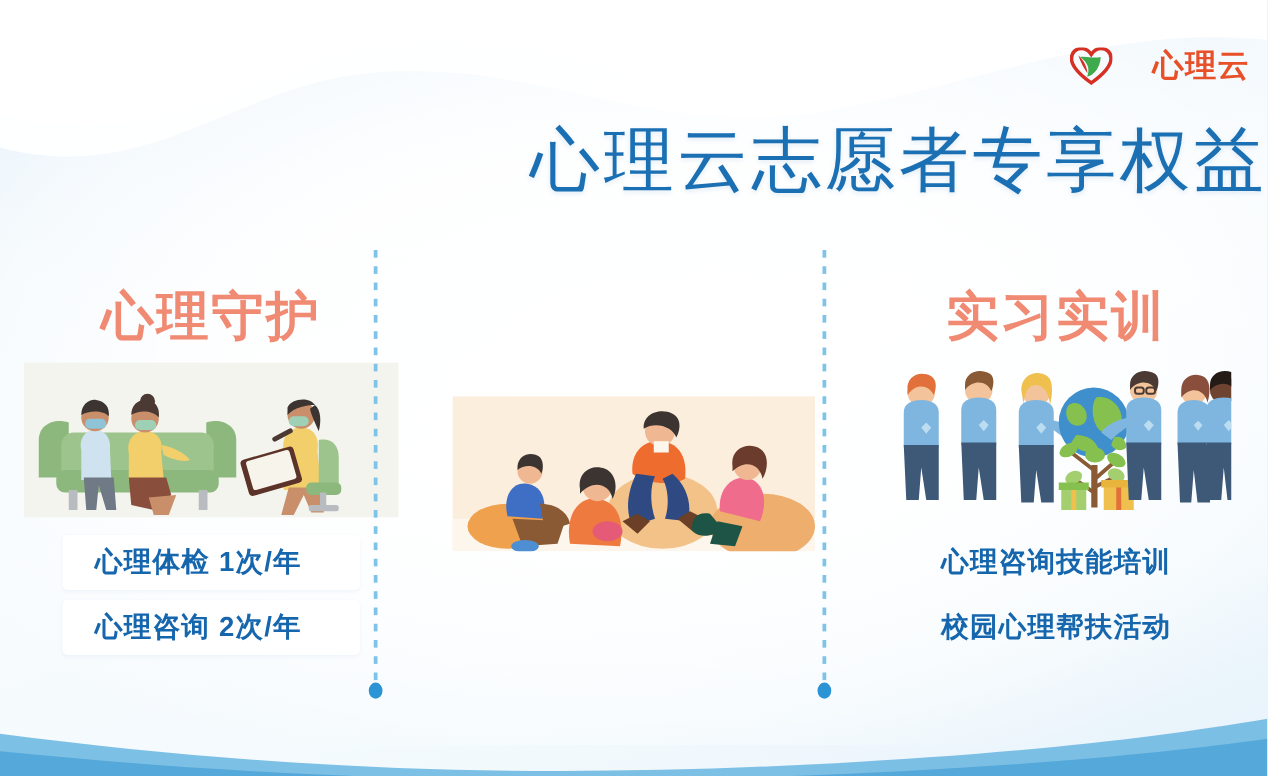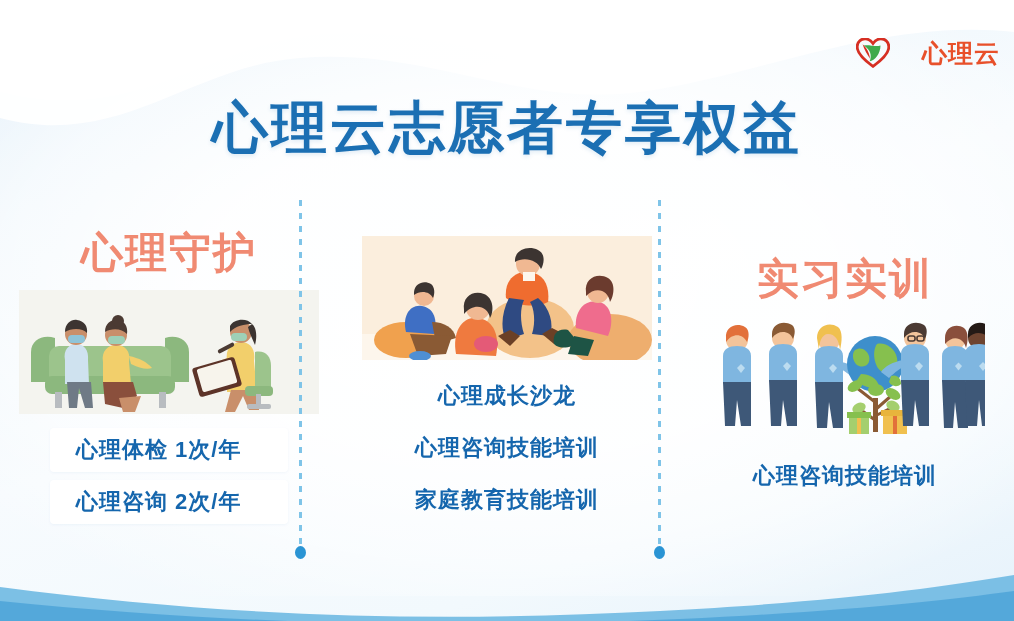--- a/index.html
+++ b/index.html
@@ -67,23 +67,23 @@
     white-space: nowrap;
     margin-left: 26px;
   }
 
   
   #main-title {
     position: absolute;
     left: 0;
     right: 0;
     top: 58px;
-    text-align: center;
+    text-align: right;
     font-size: 56px;
-    font-weight: 700;
+    font-weight: 400;
     color: #1b6fb3;
     letter-spacing: 3px;
     line-height: 1.15;
     text-shadow: 0 2px 4px rgba(27,111,179,0.13);
     white-space: nowrap;
   }
 
   
   #columns {
     position: absolute;
@@ -288,25 +288,20 @@
           <path d="M136,100 L148,110 L158,100 L148,94 Z" fill="#6b4026"></path>
           <path d="M180,98 L192,108 L202,98 L190,92 Z" fill="#6b4026"></path>
 
           <path d="M214,92 C212,74 224,62 238,66 C250,70 252,86 246,100 Z" fill="#ef6c8d"></path>
           <circle cx="236" cy="56" r="11" fill="#f0b892"></circle>
           <path d="M224,56 C222,42 236,36 246,42 C254,47 252,60 248,66 C246,54 234,50 224,60 Z" fill="#6b3b2e"></path>
           <path d="M206,94 C196,92 190,98 192,108 C198,114 210,112 216,106 Z" fill="#1e5445"></path>
           <path d="M212,100 L206,118 L226,120 L232,104 Z" fill="#1e5445"></path>
         </svg>
       </div>
-      <div class="col-items">
-        <div class="pill">心理成长沙龙</div>
-        <div class="pill">心理咨询技能培训</div>
-        <div class="pill">家庭教育技能培训</div>
-      </div>
     </div>
 
     <div class="column col-3">
       <div class="col-heading">实习实训</div>
       <div class="col-art">
         <svg width="280" height="124" viewBox="0 0 280 124">
 
           <g>
             <circle cx="32" cy="24" r="11" fill="#f3c49b"></circle>
             <path d="M21,22 C20,11 31,6 40,11 C45,14 44,22 42,26 C38,18 28,16 21,26 Z" fill="#e2703a"></path>
@@ -376,20 +371,21 @@
             <circle cx="22" cy="24" r="11" fill="#6e4430"></circle>
             <path d="M11,20 C11,10 22,6 31,11 C35,14 34,22 32,26 C29,18 18,16 11,24 Z" fill="#241a16"></path>
             <path d="M8,40 C8,33 14,30 22,30 C30,30 36,33 36,40 L36,68 L8,68 Z" fill="#7fb6e0"></path>
             <path d="M8,66 L10,112 L20,112 L22,86 L25,112 L36,112 L36,66 Z" fill="#3e5878"></path>
             <path d="M22,52 l4,5 l4,-5 l-4,-4 z" fill="#bcdcf0"></path>
           </g>
         </svg>
       </div>
       <div class="col-items">
         <div class="pill">心理咨询技能培训</div>
+        <div class="pill">校园心理帮扶活动</div>
       </div>
     </div>
 
   </div>
 
   <div class="divider divider-1">
     <span class="divider-dot"></span>
   </div>
   <div class="divider divider-2">
     <span class="divider-dot"></span>

